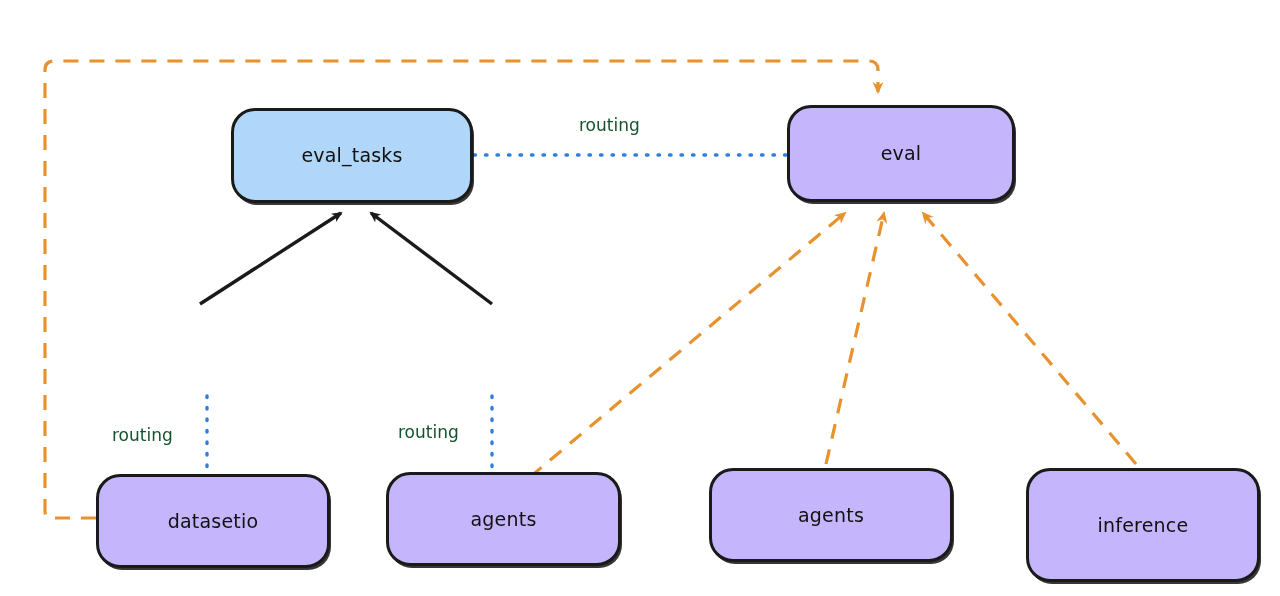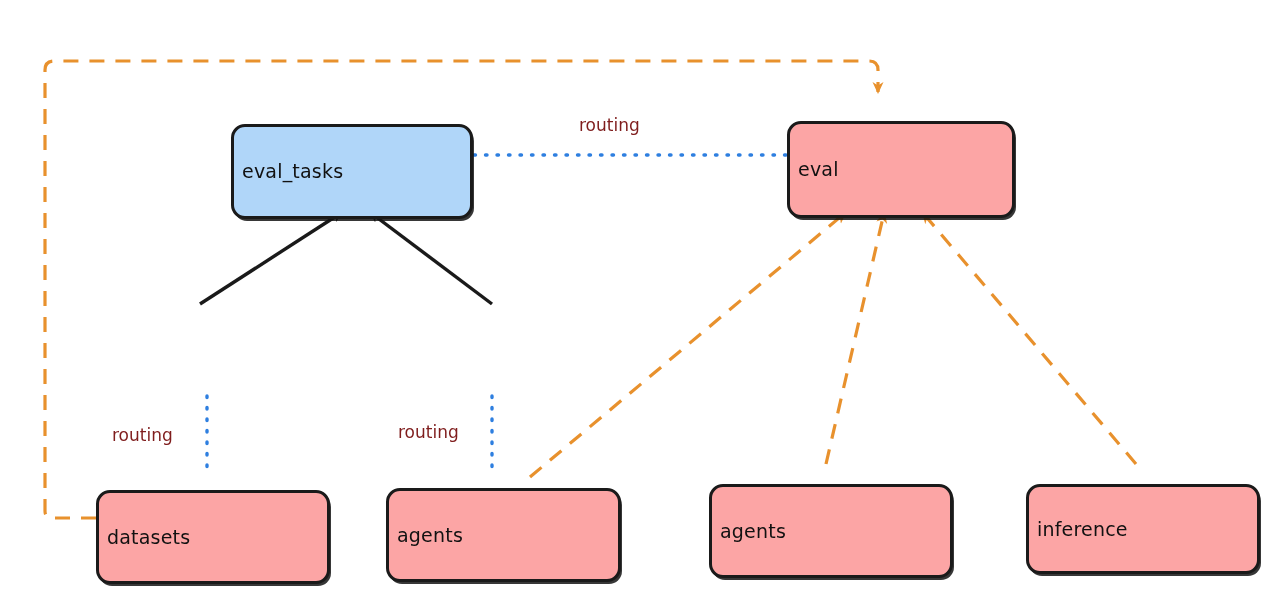--- a/index.html
+++ b/index.html
@@ -19,41 +19,40 @@
     position: absolute;
     left: 0;
     top: 0;
     width: 1280px;
     height: 596px;
   }
   .node {
     position: absolute;
     box-sizing: border-box;
     border: 3px solid #1a1a1a;
-    border-radius: 14px;
+    border-radius: 24px;
     display: flex;
     align-items: center;
-    justify-content: flex-start;
+    justify-content: center;
     text-align: center;
     color: #111111;
     font-size: 19px;
     letter-spacing: 0.2px;
     box-shadow: 2px 3px 0 -1px rgba(20,20,20,0.85);
-    margin-top: 16px;
   }
   .node.blue  { background: #b0d6f9; }
-  .node.green { background: #fca5a5; }
+  .node.green { background: #c4b5fd; }
   .node-label {
     pointer-events: none;
     padding: 0 8px;
     line-height: 1.1;
   }
   .edge-label {
     position: absolute;
-    color: #7f1d1d;
+    color: #14532d;
     font-size: 17px;
     white-space: nowrap;
   }
 </style>
 </head>
 <body>
 
 <div id="canvas">
 
   <svg id="edges" viewBox="0 0 1280 596" xmlns="http://www.w3.org/2000/svg">
@@ -89,32 +88,32 @@
     <span class="node-label">eval_tasks</span>
   </div>
 
   <div class="node green" style="left:787px; top:105px; width:228px; height:97px;">
     <span class="node-label">eval</span>
   </div>
 
 
 
   <div class="node green" style="left:96px; top:474px; width:234px; height:94px;">
-    <span class="node-label">datasets</span>
+    <span class="node-label">datasetio</span>
   </div>
 
   <div class="node green" style="left:386px; top:472px; width:235px; height:94px;">
     <span class="node-label">agents</span>
   </div>
 
   <div class="node green" style="left:709px; top:468px; width:244px; height:94px;">
     <span class="node-label">agents</span>
   </div>
 
-  <div class="node green" style="left:1026px; top:468px; width:234px; height:90px;">
+  <div class="node green" style="left:1026px; top:468px; width:234px; height:114px;">
     <span class="node-label">inference</span>
   </div>
 
   <div class="edge-label" style="left:579px; top:115px;">routing</div>
 
   <div class="edge-label" style="left:112px; top:425px;">routing</div>
 
   <div class="edge-label" style="left:398px; top:422px;">routing</div>
 
 </div>

